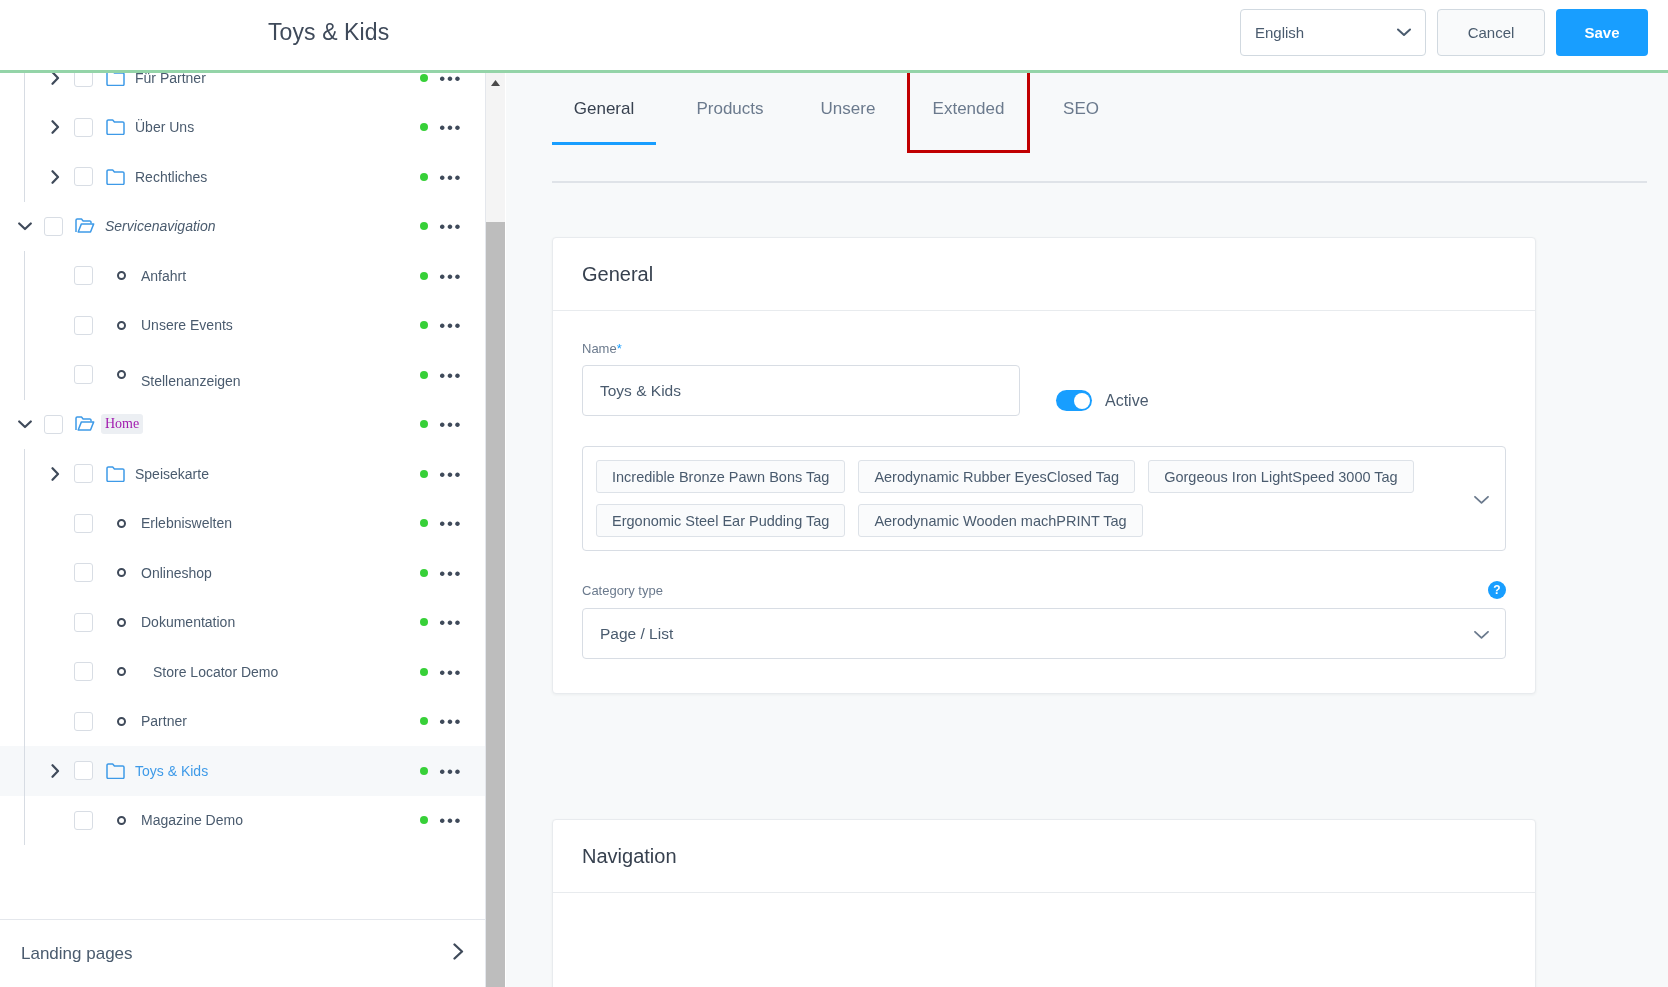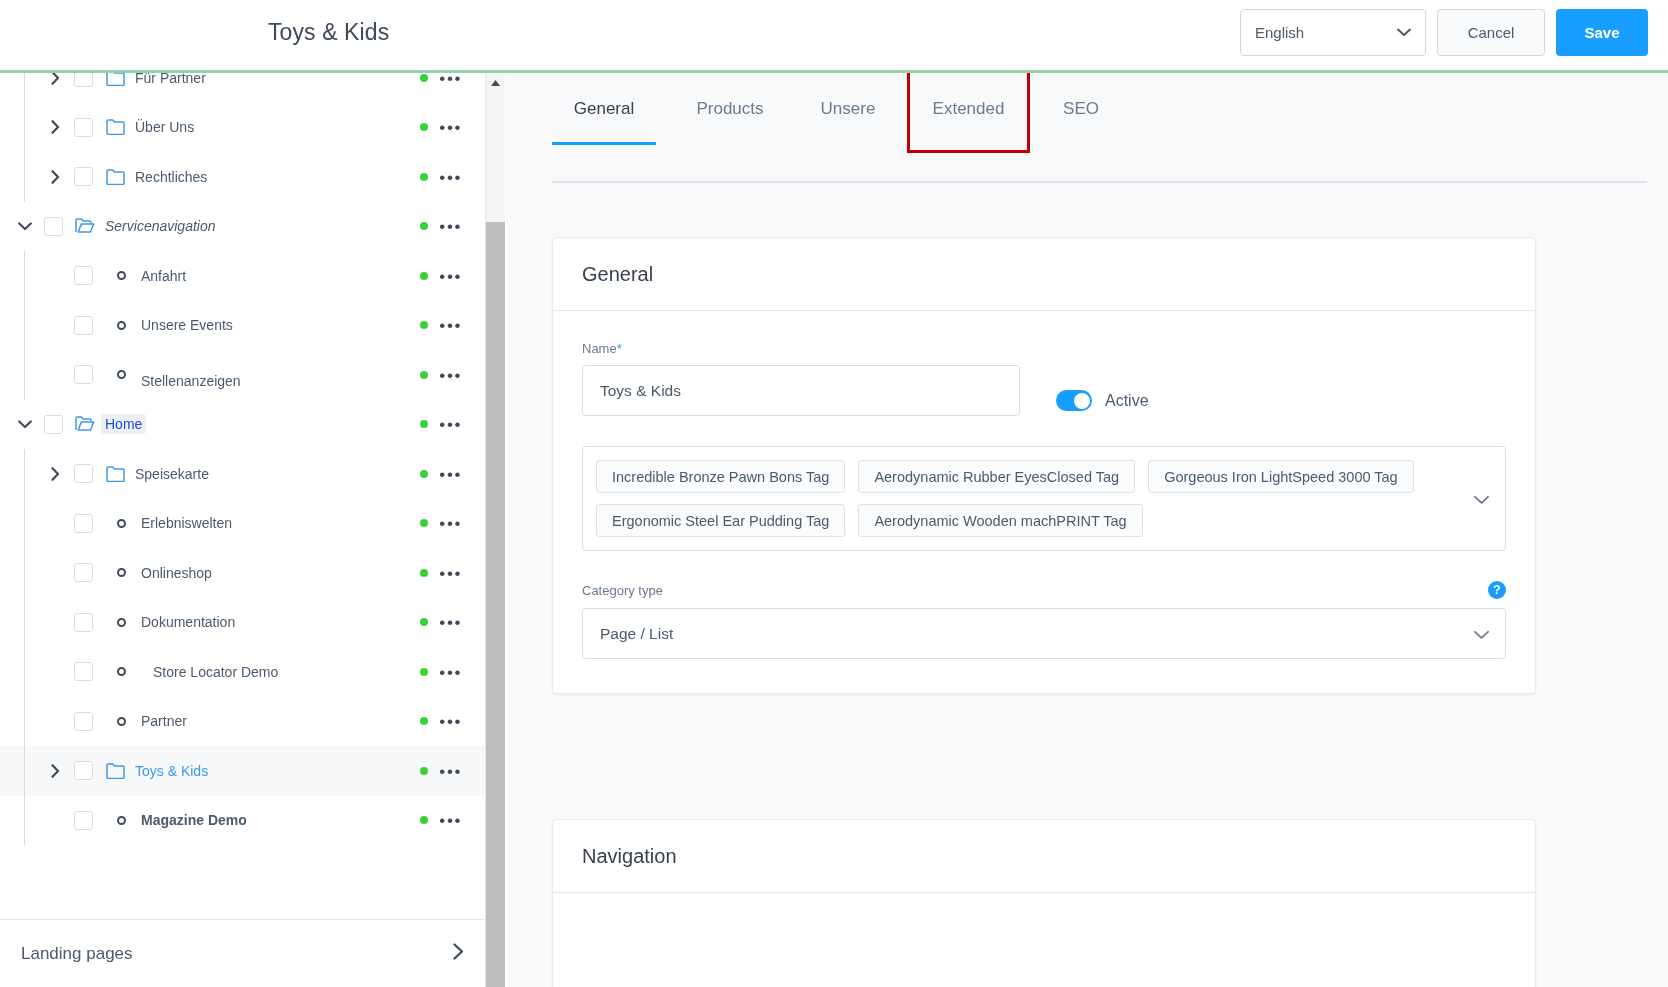--- a/index.html
+++ b/index.html
@@ -107,21 +107,21 @@
   }
   .dot-icon i {
     display: block; width: 9px; height: 9px; border-radius: 50%;
     border: 2.5px solid #3f4a5a; background: #fff;
   }
 
   .tlabel {
     font-size: 14px; color: #4a5b6e; white-space: nowrap;
     padding: 2px 4px; border-radius: 3px;
   }
-  .tlabel.highlight { background: #eceff3; color: #1d4ed8; }
+  .tlabel.highlight { background: #eceff3; color: #a21caf; font-family: Liberation Serif, serif; }
   .tlabel.active { color: #3e9ae8; }
 
   .status-dot {
     position: absolute; right: 57px; top: 50%; transform: translateY(-50%);
     width: 8px; height: 8px; border-radius: 50%; background: #37d038;
   }
   .ctx-menu {
     position: absolute; right: 23px; top: 50%; transform: translateY(-50%);
     color: #3f4a5a; font-size: 17px; letter-spacing: 1.6px;
     line-height: 1; cursor: pointer;
@@ -495,21 +495,21 @@
           <span class="tlabel active" style="margin-left: 4px;">Toys &amp; Kids</span>
           <span class="status-dot"></span>
           <span class="ctx-menu">•••</span>
         </div>
         <div class="tree-row" style="padding-left: 44px;">
           <span class="caret"></span>
           <span class="cbox" style="margin-left: 8px;"></span>
           <span class="dot-icon" style="margin-left: 16px;">
             <i></i>
           </span>
-          <span class="tlabel" style="margin-left: 4px; font-weight: bold;">Magazine Demo</span>
+          <span class="tlabel" style="margin-left: 4px;">Magazine Demo</span>
           <span class="status-dot"></span>
           <span class="ctx-menu">•••</span>
         </div>
         <div class="guide" style="left: 24px; top: 0px; height: 148.5px;"></div>
         <div class="guide" style="left: 24px; top: 198px; height: 148.5px;"></div>
         <div class="guide" style="left: 24px; top: 396px; height: 396px;"></div>
       </div>
   </div>
   <div class="landing">
     <span class="landing-label">Landing pages</span>

